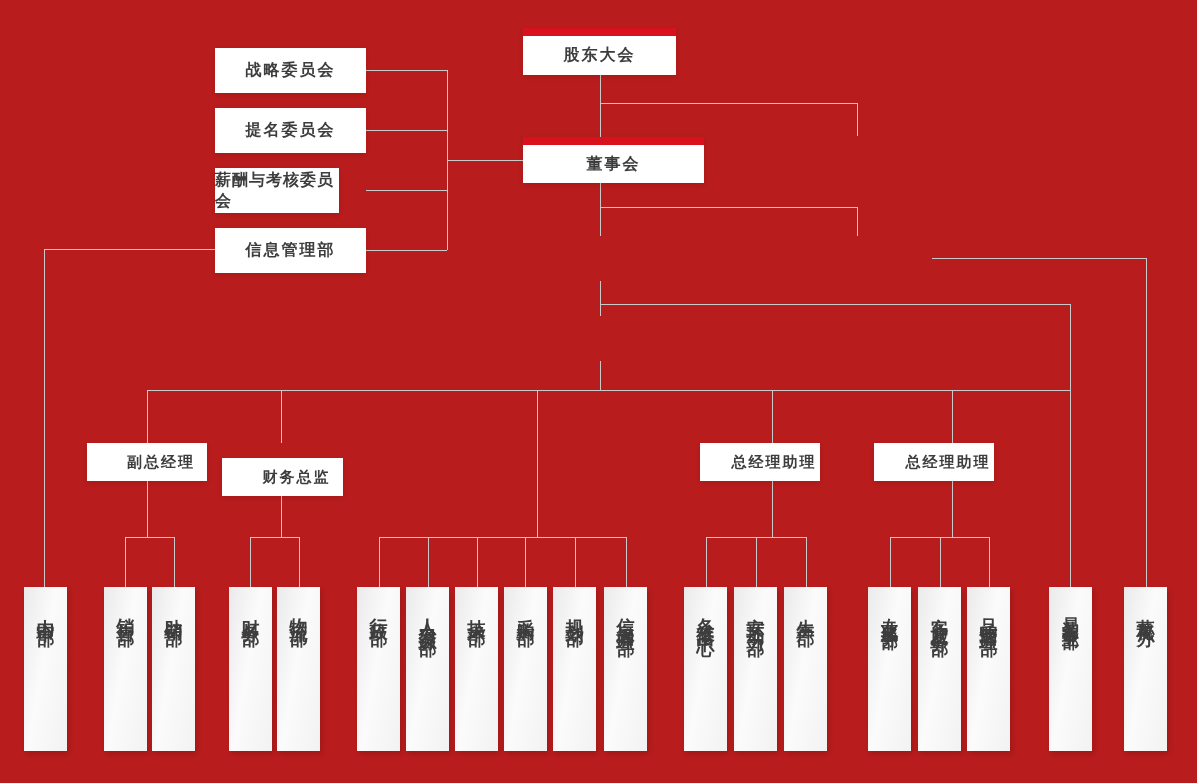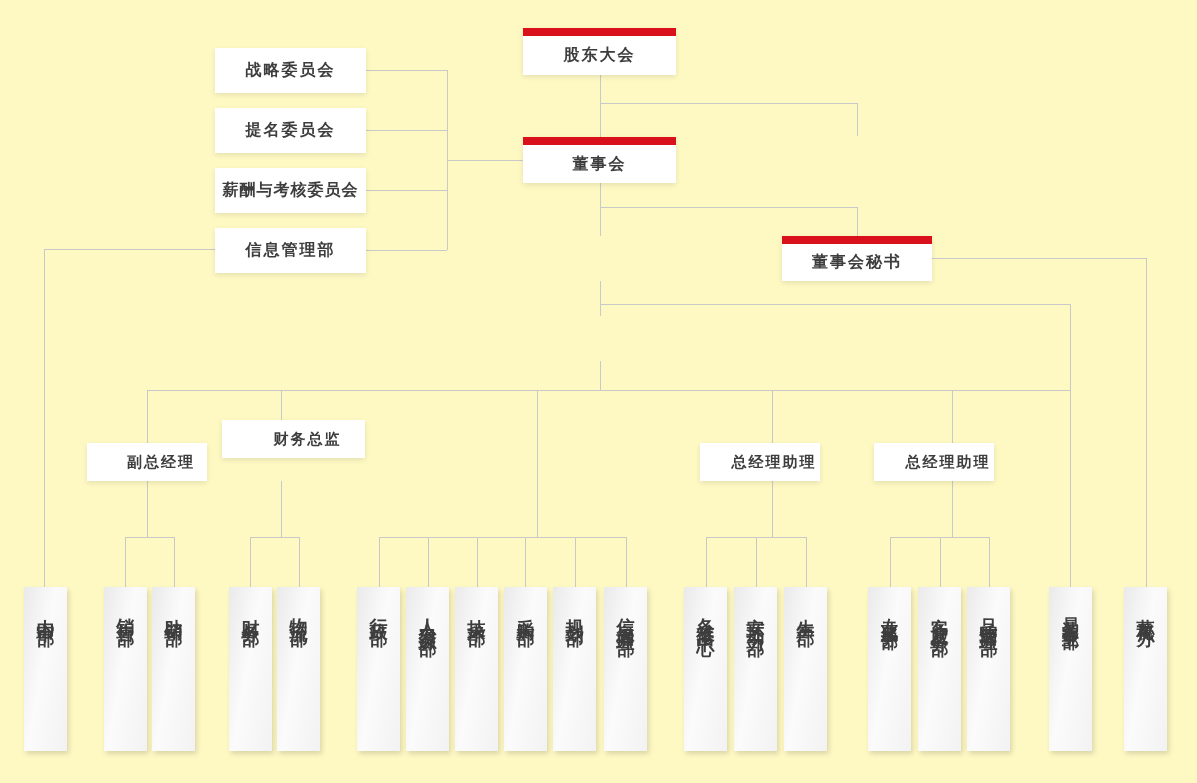--- a/index.html
+++ b/index.html
@@ -5,21 +5,21 @@
   html, body { margin: 0; padding: 0; }
   body {
     width: 1197px; height: 783px;
     background: #f2f2f2;
     font-family: "Liberation Sans", "DejaVu Sans", sans-serif;
     overflow: hidden;
   }
   #stage {
     position: relative;
     width: 1197px; height: 783px;
-    background: #fef9c3;
+    background: #b91c1c;
   }
   
   .hl, .vl { position: absolute; background: #c9c9c9; }
   .hl { height: 1px; }
   .vl { width: 1px; }
   
   .box {
     position: absolute;
     background: #ffffff;
     box-shadow: 0 2px 5px rgba(0,0,0,0.10);
@@ -131,46 +131,42 @@
   <i class="vl" style="left:952px;top:481px;height:56px"></i>
   <i class="hl" style="left:890px;top:537px;width:99px"></i>
   <i class="vl" style="left:890px;top:537px;height:50px"></i>
   <i class="vl" style="left:940px;top:537px;height:50px"></i>
   <i class="vl" style="left:989px;top:537px;height:50px"></i>
 
   <div class="box red" style="left:523px;top:28px;width:153px;height:47px">
     <i class="bar" style="background: rgb(217, 17, 28);"></i>
     <span>股东大会</span>
   </div>
-  <div class="box red" style="left:523px;top:137px;width:153px;height:46px">
+  <div class="box red" style="left:523px;top:137px;width:181px;height:46px">
     <i class="bar" style="background: rgb(217, 17, 28);"></i>
     <span>董事会</span>
   </div>
-  <div class="box red" style="left:782px;top:236px;width:150px;height:45px">
-    <i class="bar" style="background: rgb(217, 17, 28);"></i>
-    <span>董事会秘书</span>
-  </div>
 
   <div class="box" style="left:215px;top:48px;width:151px;height:45px">
     <span>战略委员会</span>
   </div>
   <div class="box" style="left:215px;top:108px;width:151px;height:45px">
     <span>提名委员会</span>
   </div>
-  <div class="box" style="left:215px;top:168px;width:151px;height:45px;letter-spacing:1px">
+  <div class="box" style="left:215px;top:168px;width:124px;height:45px;letter-spacing:1px">
     <span>薪酬与考核委员会</span>
   </div>
   <div class="box" style="left:215px;top:228px;width:151px;height:45px">
     <span>信息管理部</span>
   </div>
 
   <div class="box mid" style="left:87px;top:443px;width:120px;height:38px">
     <span>副总经理</span>
   </div>
-  <div class="box mid" style="left:222px;top:420px;width:143px;height:38px">
+  <div class="box mid" style="left:222px;top:458px;width:121px;height:38px">
     <span>财务总监</span>
   </div>
   <div class="box mid" style="left:700px;top:443px;width:120px;height:38px">
     <span>总经理助理</span>
   </div>
   <div class="box mid" style="left:874px;top:443px;width:120px;height:38px">
     <span>总经理助理</span>
   </div>
 
   <div class="dept" style="left:24px">

